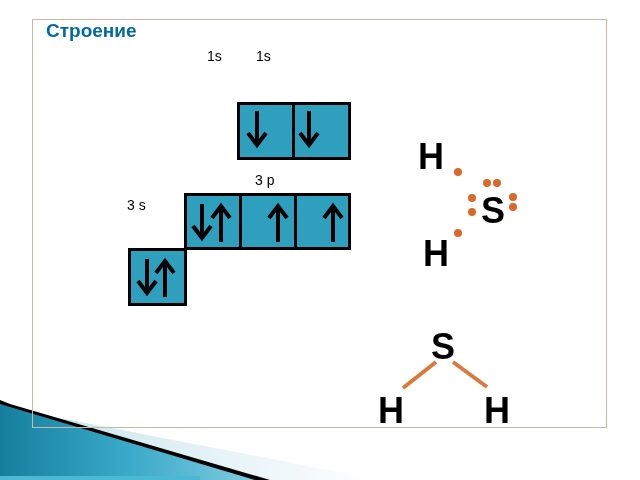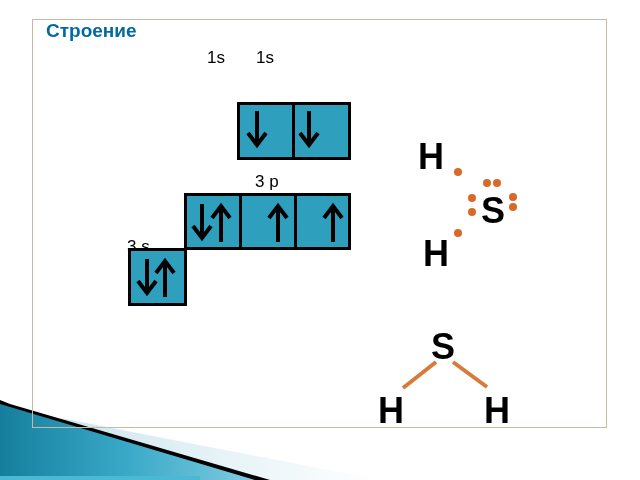--- a/index.html
+++ b/index.html
@@ -1,19 +1,19 @@
 <!DOCTYPE html>
 <html><head>
 <meta charset="utf-8">
 <style>
   html, body { margin:0; padding:0; }
   body { width:640px; height:480px; position:relative; overflow:hidden; background:#ffffff; font-family:"Liberation Sans", sans-serif; }
   .frame { position:absolute; left:32px; top:19px; width:575px; height:409px; border:1px solid #c9b8a6; box-sizing:border-box; }
   .title { position:absolute; left:46px; top:20px; font-size:19px; font-weight:bold; color:#0369a1; }
-  .lbl { position:absolute; font-size:17px; color:#000; }
+  .lbl { position:absolute; font-size:14px; color:#000; }
   .cell { position:absolute; background:#2f9fbe; border:3px solid #000; box-sizing:border-box; }
   .arr { position:absolute; }
   .big { position:absolute; font-weight:bold; color:#000; font-size:36px; }
   .dot { position:absolute; width:8px; height:8px; border-radius:50%; }
   .deco { position:absolute; left:0; top:0; }
 </style>
 </head>
 <body>
 
 <svg class="deco" width="640" height="480" viewBox="0 0 640 480">
@@ -33,21 +33,21 @@
   <polygon points="0,404 255,480 0,480" fill="url(#tg)"></polygon>
   <rect x="0" y="476" width="200" height="4" fill="#4bb8d4"></rect>
 </svg>
 
 <div class="frame"></div>
 
 <div class="title">Строение</div>
 <div class="lbl" style="left:207px;top:48px;">1s</div>
 <div class="lbl" style="left:256px;top:48px;">1s</div>
 <div class="lbl" style="left:219px;top:172px;margin-left:36px;">3 p</div>
-<div class="lbl" style="left:127px;top:197px;margin-top:40px;">3 s</div>
+<div class="lbl" style="left:127px;top:197px;">3 s</div>
 
 <div class="cell" style="left:237px;top:102px;width:58px;height:58px;">
   <svg class="arr" style="left:5px;top:4px;" width="24" height="44">
       <path d="M12 2 V34 M3 24 L12 36 L21 24" stroke="#000" stroke-width="4" fill="none"></path>
     </svg>
 </div>
 <div class="cell" style="left:292px;top:102px;width:59px;height:58px;">
   <svg class="arr" style="left:2px;top:4px;" width="24" height="44">
       <path d="M12 2 V34 M3 24 L12 36 L21 24" stroke="#000" stroke-width="4" fill="none"></path>
     </svg>

